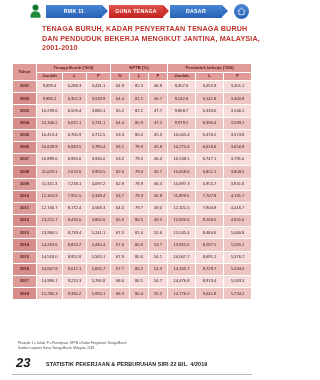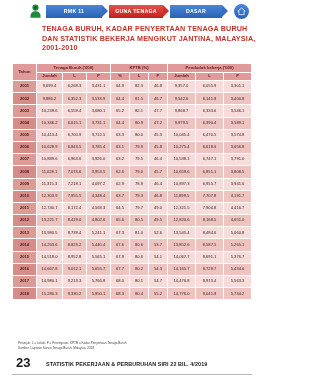--- a/index.html
+++ b/index.html
@@ -83,21 +83,21 @@
   .notes{
     position:absolute;left:18px;top:341px;width:220px;
     font-size:3.1px;line-height:4.6px;color:#4a4a4a;
   }
   
   .footer{
     position:absolute;left:0;top:355px;width:263px;height:25px;
   }
   .pageno{
     position:absolute;left:16px;top:0px;
-    font-size:13px;font-weight:bold;color:#1a1a1a;
+    font-size:13px;font-weight:bold;color:#1a1a1a;font-style:italic;
   }
   .foot-text{
     position:absolute;left:46px;top:6px;width:205px;
     font-size:5.4px;font-weight:bold;color:#1a1a1a;letter-spacing:.1px;
   }
   .foot-rule{
     position:absolute;left:12px;top:19px;width:240px;height:.5px;background:#b9b9b9;
   }
 </style>
 </head>
@@ -122,21 +122,21 @@
   </div>
   <div class="home-btn">
     <svg width="9" height="9" viewBox="0 0 10 10">
       <path d="M5 1.2L1 4.5h1.1v4h5.8v-4H9L5 1.2z" fill="none" stroke="#ffffff" stroke-width="0.8"></path>
     </svg>
   </div>
 </div>
 
 <div class="title">
   <div>TENAGA BURUH, KADAR PENYERTAAN TENAGA BURUH</div>
-  <div>DAN STATISTIK BEKERJA MENGIKUT JANTINA, MALAYSIA,</div>
+  <div>DAN PENDUDUK BEKERJA MENGIKUT JANTINA, MALAYSIA,</div>
   <div>2001-2010</div>
 </div>
 
 <div class="tbl-wrap">
   <table>
     <colgroup>
       <col style="width:24px">
         <col style="width:26px">
         <col style="width:24px">
         <col style="width:24px">

